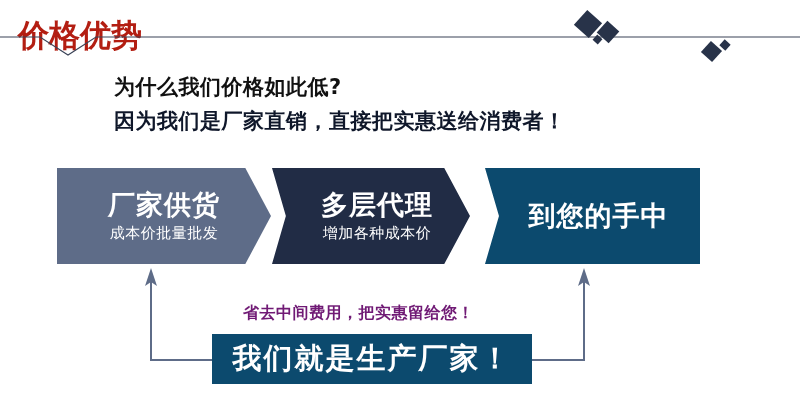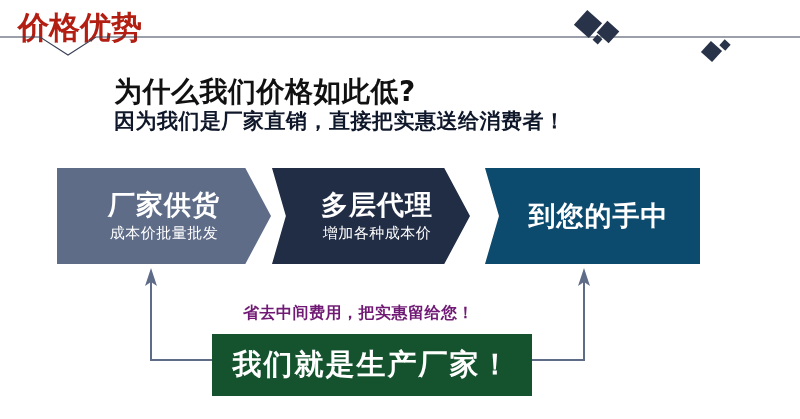--- a/index.html
+++ b/index.html
@@ -7,40 +7,40 @@
     width:800px;height:419px;
     background:#ffffff;
     font-family:"Liberation Sans","DejaVu Sans",sans-serif;
     overflow:hidden;
     position:relative;
   }
   #root{position:relative;width:800px;height:419px;}
 
   
   .hdr-cn{
-    position:absolute;left:18px;top:8px;
+    position:absolute;left:18px;top:16px;
     font-size:31px;font-weight:bold;color:#b31e12;
     letter-spacing:0px;line-height:38px;
     font-family:"DejaVu Sans","Liberation Sans",sans-serif;
     white-space:nowrap;
   }
   .hdr-en{
     position:absolute;left:140px;top:18px;
     font-size:16px;color:#3a4357;letter-spacing:1.3px;
     font-family:"Liberation Serif","DejaVu Serif",serif;
     white-space:nowrap;
   }
   .hdr-rule{position:absolute;left:0;top:36px;width:800px;height:22px;}
 
   .diamond{position:absolute;background:#283349;}
 
   
   .q-line{
     position:absolute;left:114px;top:73px;
-    font-size:28px;font-weight:bold;color:#111111;
+    font-size:21px;font-weight:bold;color:#111111;
     font-family:"DejaVu Sans","Liberation Sans",sans-serif;
     letter-spacing:.5px;white-space:nowrap;
   }
   .a-line{
     position:absolute;left:114px;top:107px;
     font-size:21px;font-weight:bold;color:#0f172a;
     font-family:"DejaVu Sans","Liberation Sans",sans-serif;
     letter-spacing:.5px;white-space:nowrap;
   }
 
@@ -74,22 +74,22 @@
   .conn{position:absolute;left:0;top:260px;}
 
   
   .saving{
     position:absolute;left:243px;top:303px;
     font-size:16px;font-weight:bold;color:#701a75;
     font-family:"DejaVu Sans","Liberation Sans",sans-serif;
     letter-spacing:.5px;white-space:nowrap;
   }
   .banner{
-    position:absolute;left:212px;top:334px;width:320px;height:62px;
-    background:#14532d;
+    position:absolute;left:212px;top:334px;width:320px;height:50px;
+    background:#0c4a6e;
     display:flex;align-items:center;justify-content:center;
   }
   .banner span{
     color:#ffffff;font-size:29px;font-weight:bold;letter-spacing:2px;
     font-family:"DejaVu Sans","Liberation Sans",sans-serif;
     white-space:nowrap;
   }
 
   
   .logo{position:absolute;left:598px;top:330px;width:196px;height:78px;}

